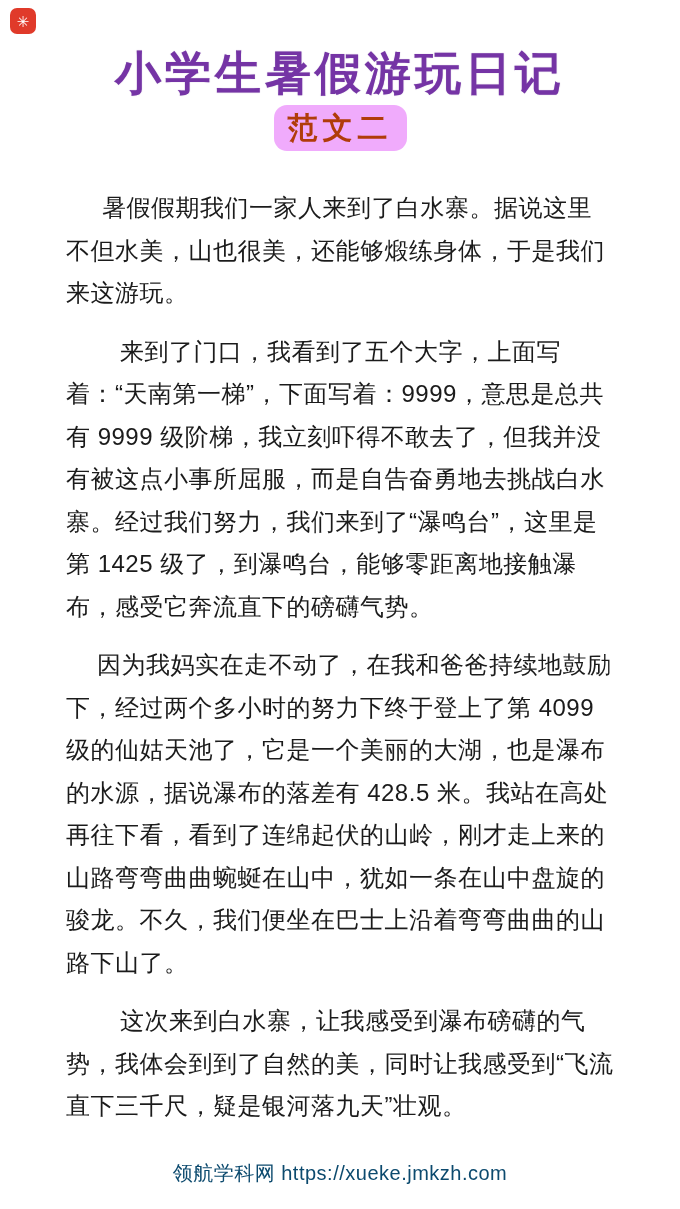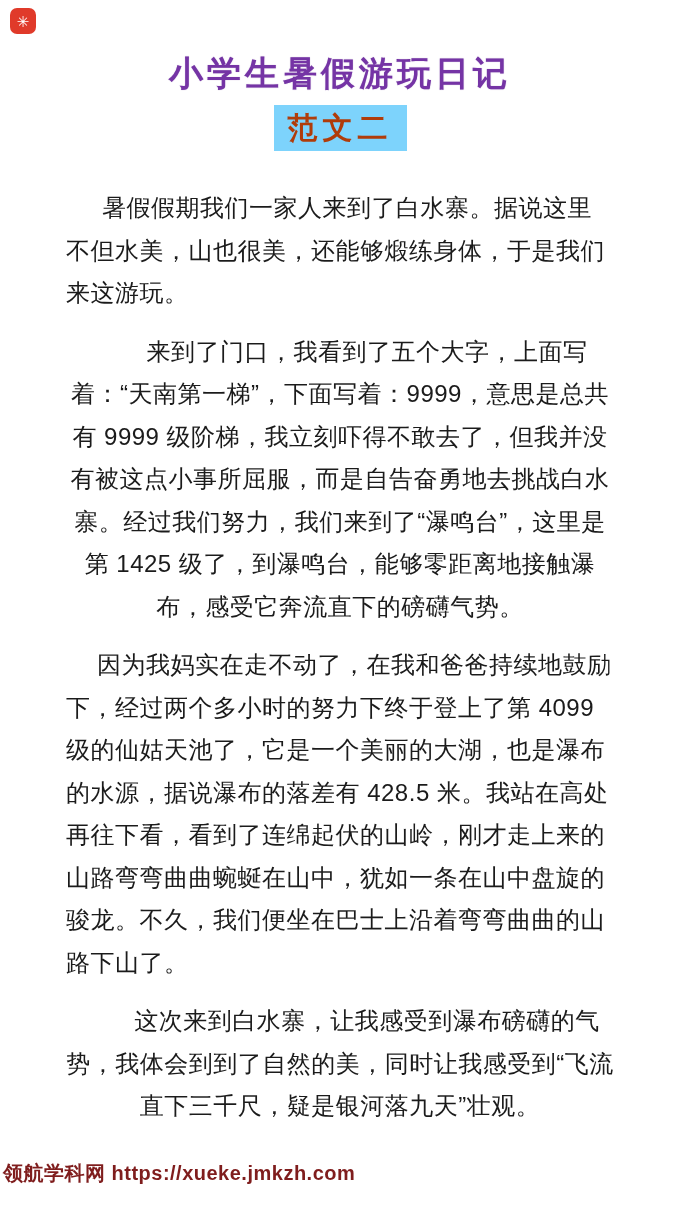--- a/index.html
+++ b/index.html
@@ -23,65 +23,65 @@
     color: #ffffff;
     display: flex;
     align-items: center;
     justify-content: center;
     font-size: 15px;
     line-height: 1;
   }
   .title {
     margin: 45px 20px 0;
     text-align: center;
-    font-size: 34px;
+    font-size: 46px;
     line-height: 56px;
     font-weight: bold;
     color: #7534a5;
     font-family: "DejaVu Serif", serif;
     letter-spacing: 4px;
     text-shadow: 0 0 1px rgba(90, 40, 140, 0.45);
   }
   .subtitle-wrap {
     margin-top: 4px;
     text-align: center;
   }
   .subtitle {
     display: inline-block;
-    background: #7dd3fc;
+    background: #f0abfc;
     color: #b03c0a;
     font-weight: bold;
     font-size: 30px;
     line-height: 38px;
     padding: 4px 14px;
     letter-spacing: 5px;
     font-family: "DejaVu Serif", serif;
+    border-radius: 13px;
   }
   .content {
     margin: 36px 50px 0 50px;
     font-size: 24px;
     line-height: 42.5px;
     color: #1b1b1b;
     text-align: left;
     letter-spacing: 0.5px;
   }
   .content p { margin: 16px; padding: 0; }
   .ind-sm  { text-indent: 36px; }
-  .ind-lg  { text-indent: 54px; text-align: center; }
+  .ind-lg  { text-indent: 54px; }
   .ind-xs  { text-indent: 31px; }
   .footer {
     position: absolute;
     left: 0;
     bottom: 22px;
     width: 100%;
-    text-align: left;
+    text-align: center;
     font-size: 20px;
-    color: #7f1d1d;
+    color: #0c4a6e;
     letter-spacing: 0.5px;
-    font-weight: bold;
   }
   .footer span { padding: 0 3px; }
 </style>
 </head>
 <body>
 
 <div class="page">
 
   <div class="corner-icon">
     <span>✳</span>

